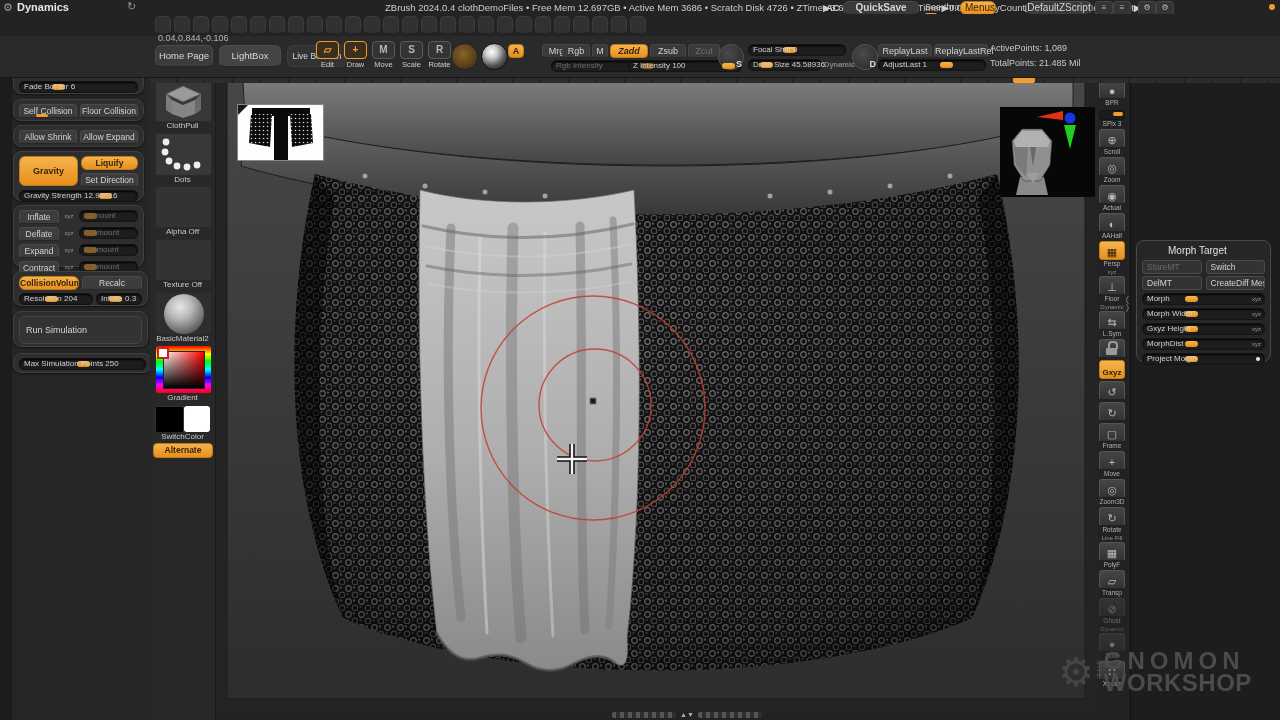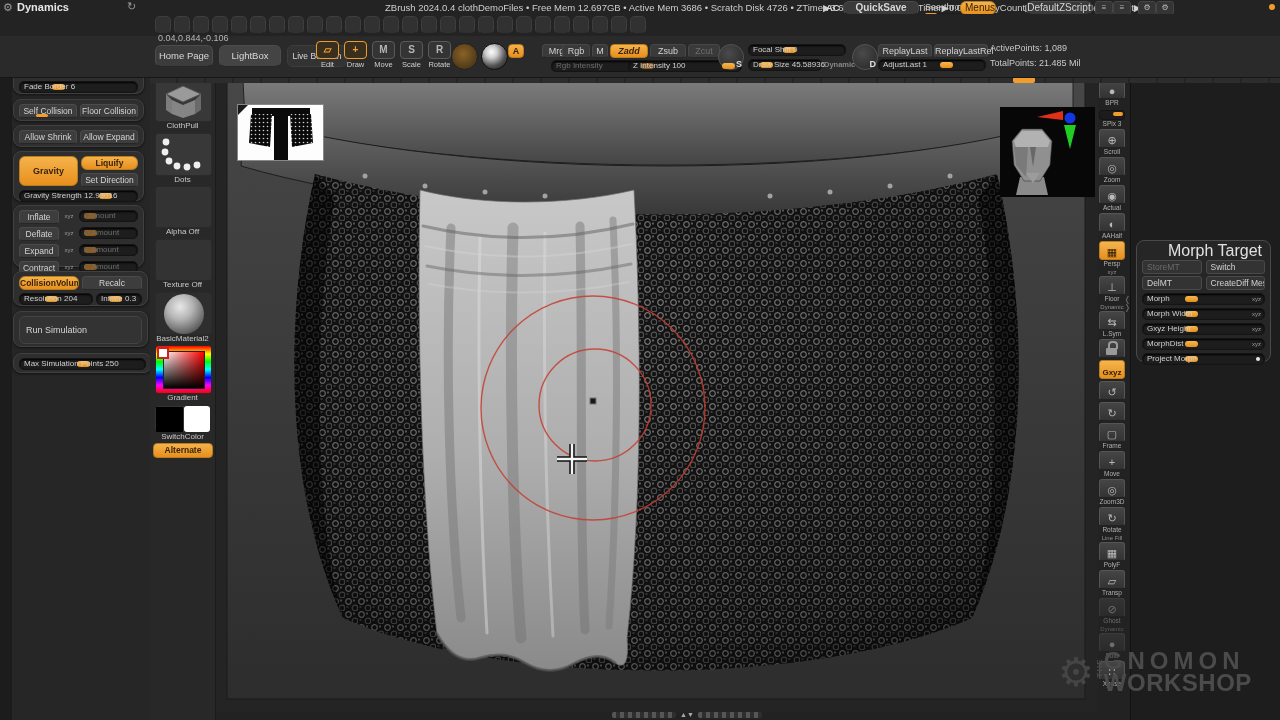--- a/index.html
+++ b/index.html
@@ -140,21 +140,21 @@
   .k-lock .strip-box::before{content:"";position:absolute;left:6px;bottom:2px;width:11px;height:7px;background:#9a9a9a;border-radius:1px;}
   .k-lock .strip-box::after{content:"";position:absolute;left:8px;top:1px;width:6px;height:6px;border:2px solid #9a9a9a;border-bottom:none;border-radius:4px 4px 0 0;}
   .k-gxyz .strip-box{background:linear-gradient(#f5b54f,#e78f1d);border-color:#b97d1e;}
   .k-gxyz .strip-glyph{font-size:8px;font-weight:bold;color:#332005;}
   
   #right-panel{position:absolute;left:1130px;top:0;width:150px;height:720px;background:#1d1d1d;z-index:20;border-left:1px solid #111;}
   .tpanel-list{position:absolute;left:0;width:150px;}
   #tlist-top{top:6px;} #tlist-bottom{top:368px;}
   .tpanel-item{height:16px;line-height:16px;padding-left:36px;font-size:10.5px;color:#d2d2d2;white-space:nowrap;}
   #morph-box{position:absolute;left:5px;top:240px;width:135px;height:122px;background:#262626;border:1px solid #4a4a4a;border-radius:8px;box-sizing:border-box;padding:3px 5px;}
-  #morph-title{padding-left:26px;font-size:16px;color:#e0e0e0;height:14px;line-height:14px;}
+  #morph-title{padding-left:26px;font-size:10px;color:#e0e0e0;height:14px;line-height:14px;}
   .mrow{display:flex;gap:4px;margin-top:2px;}
   .mbtn{flex:1;height:12px;line-height:12px;font-size:8.5px;color:#d2d2d2;text-align:left;padding-left:4px;background:#333;
         border:1px solid #4a4a4a;border-radius:3px;white-space:nowrap;overflow:hidden;}
   .mbtn.dim{color:#6b6b6b;}
   .msl{position:relative;height:10px;margin-top:3px;background:#1d1d1d;border:1px solid #141414;border-radius:5px;}
   .msl .slab{font-size:8px;}
   .msl .tag{position:absolute;right:3px;top:0;font-size:6px;color:#9a9a9a;line-height:10px;z-index:2;}
   .msl .dotend{position:absolute;right:4px;top:3px;width:4px;height:4px;border-radius:50%;background:#e8e8e8;z-index:2;}
   #tray-chevrons{position:absolute;left:1124px;top:296px;z-index:22;color:#6a6a6a;font-size:8px;line-height:8px;}
   

